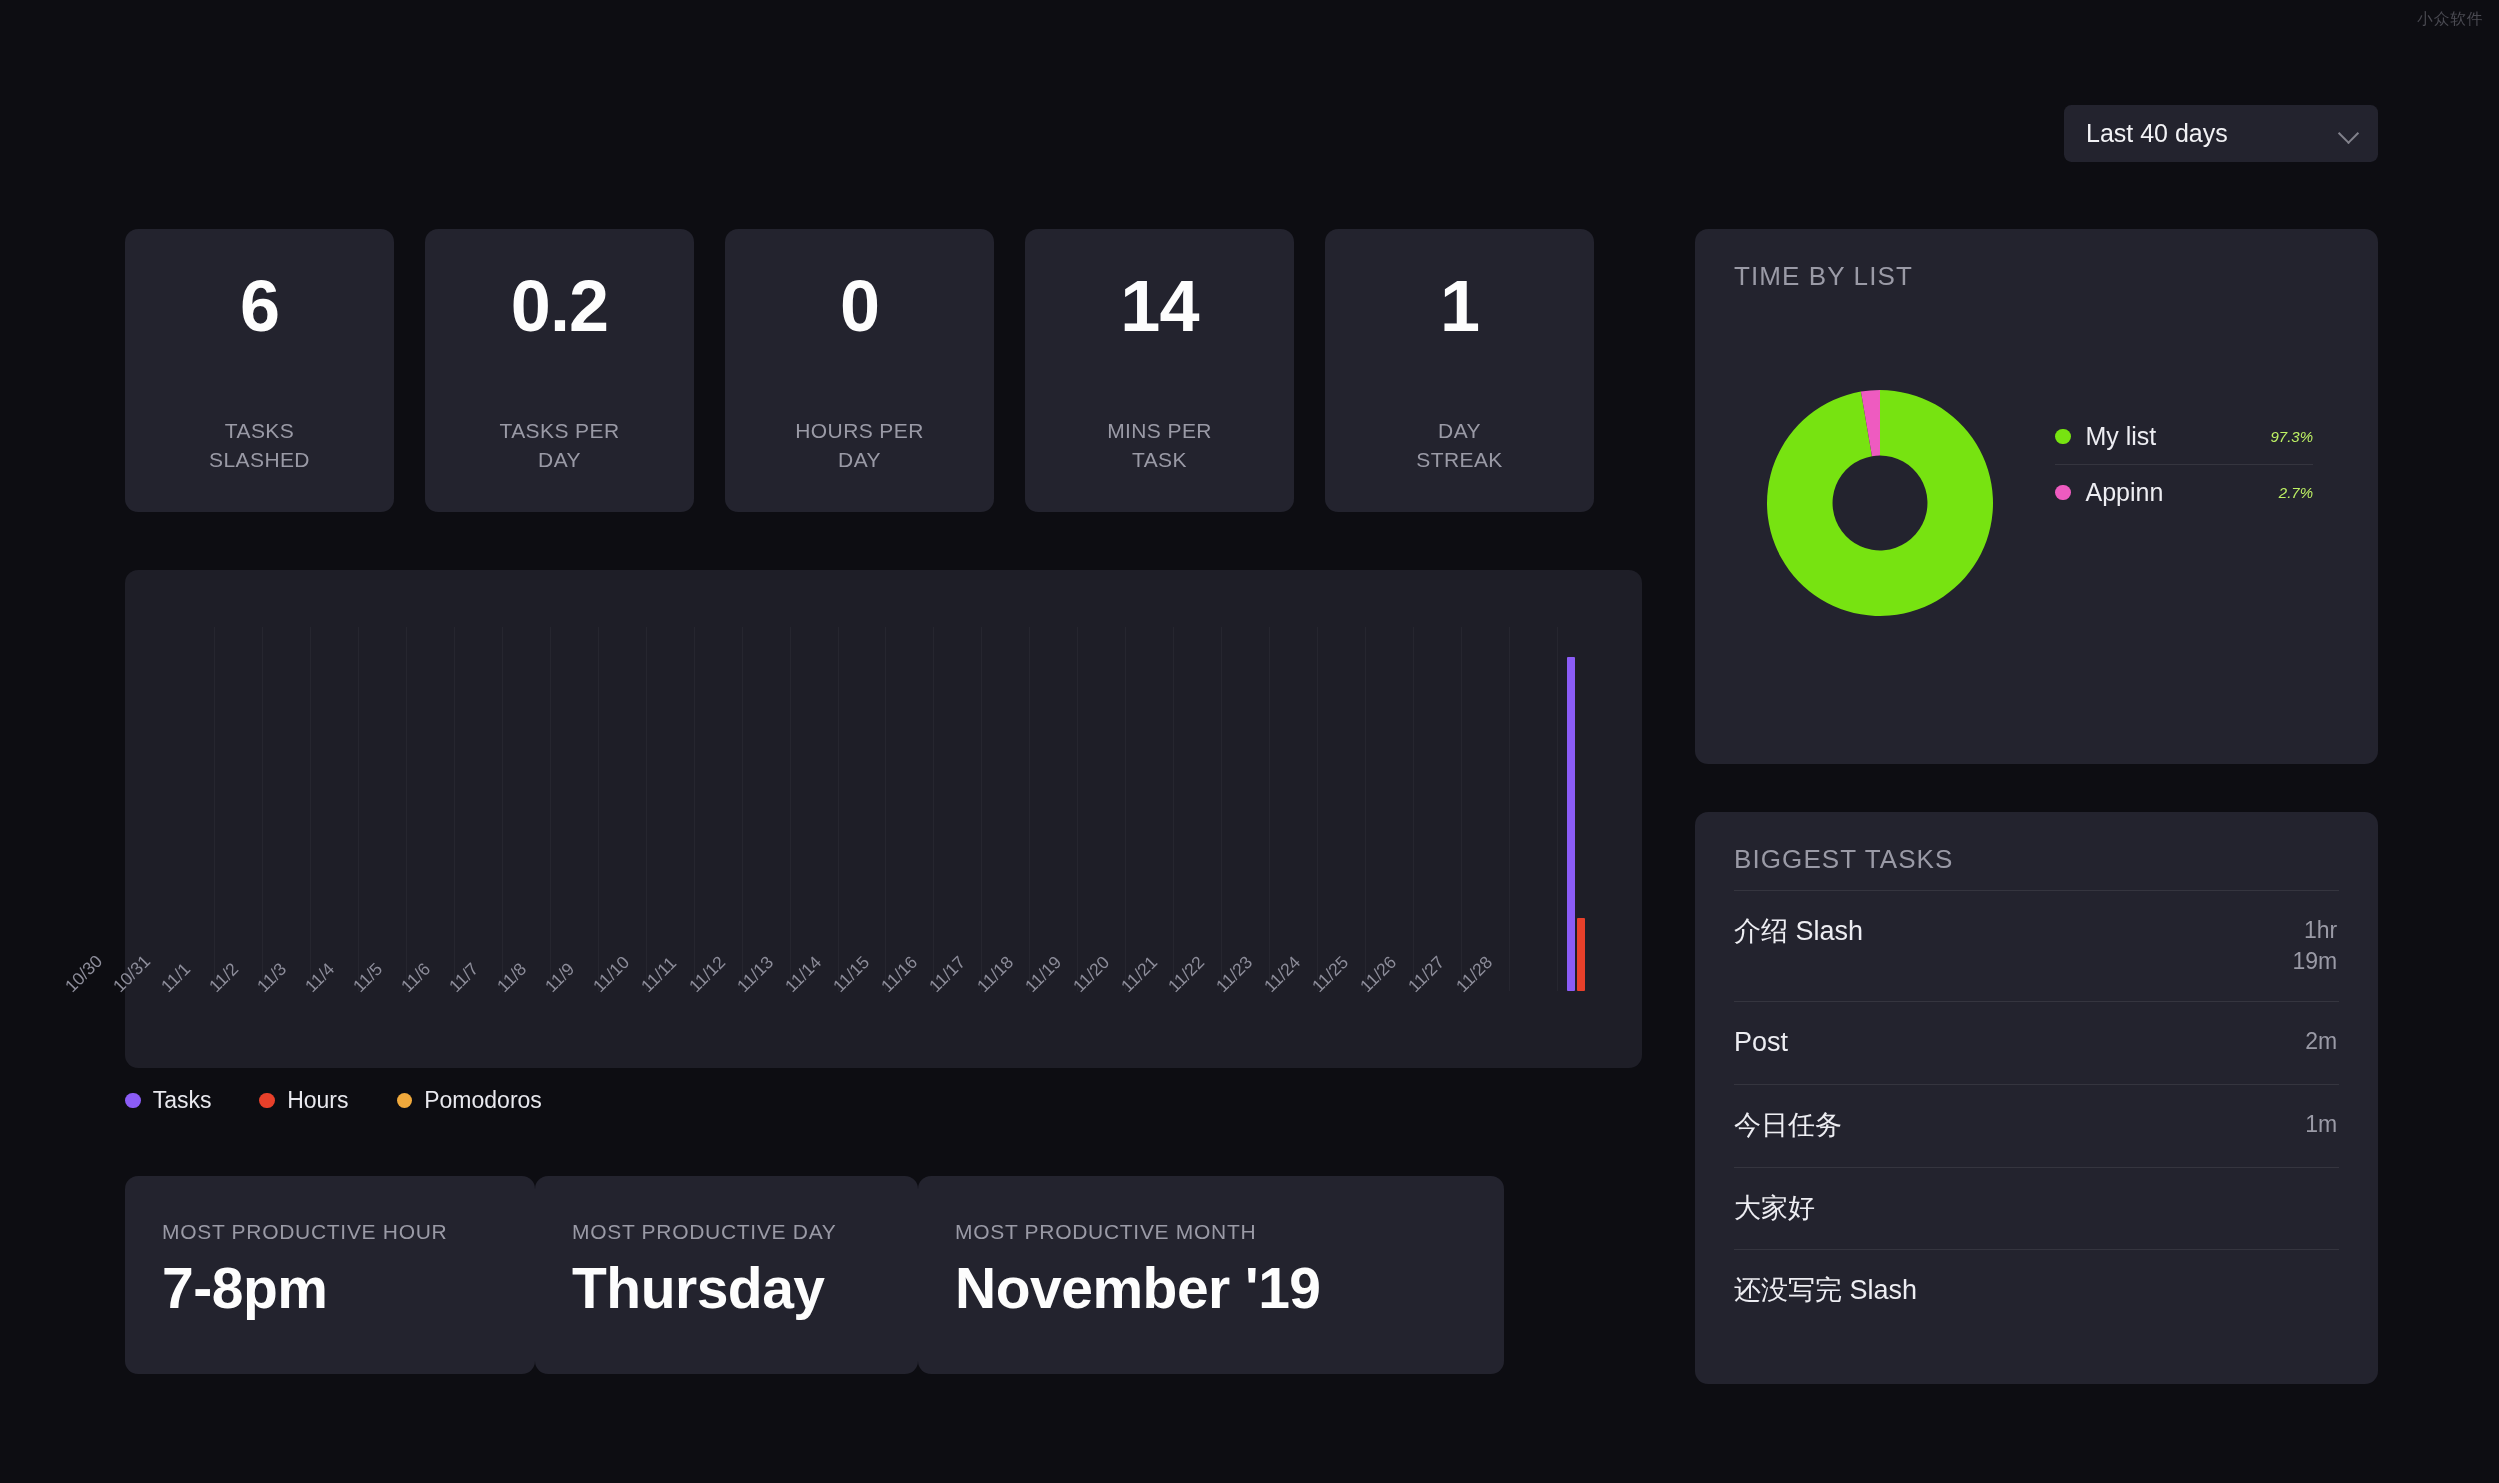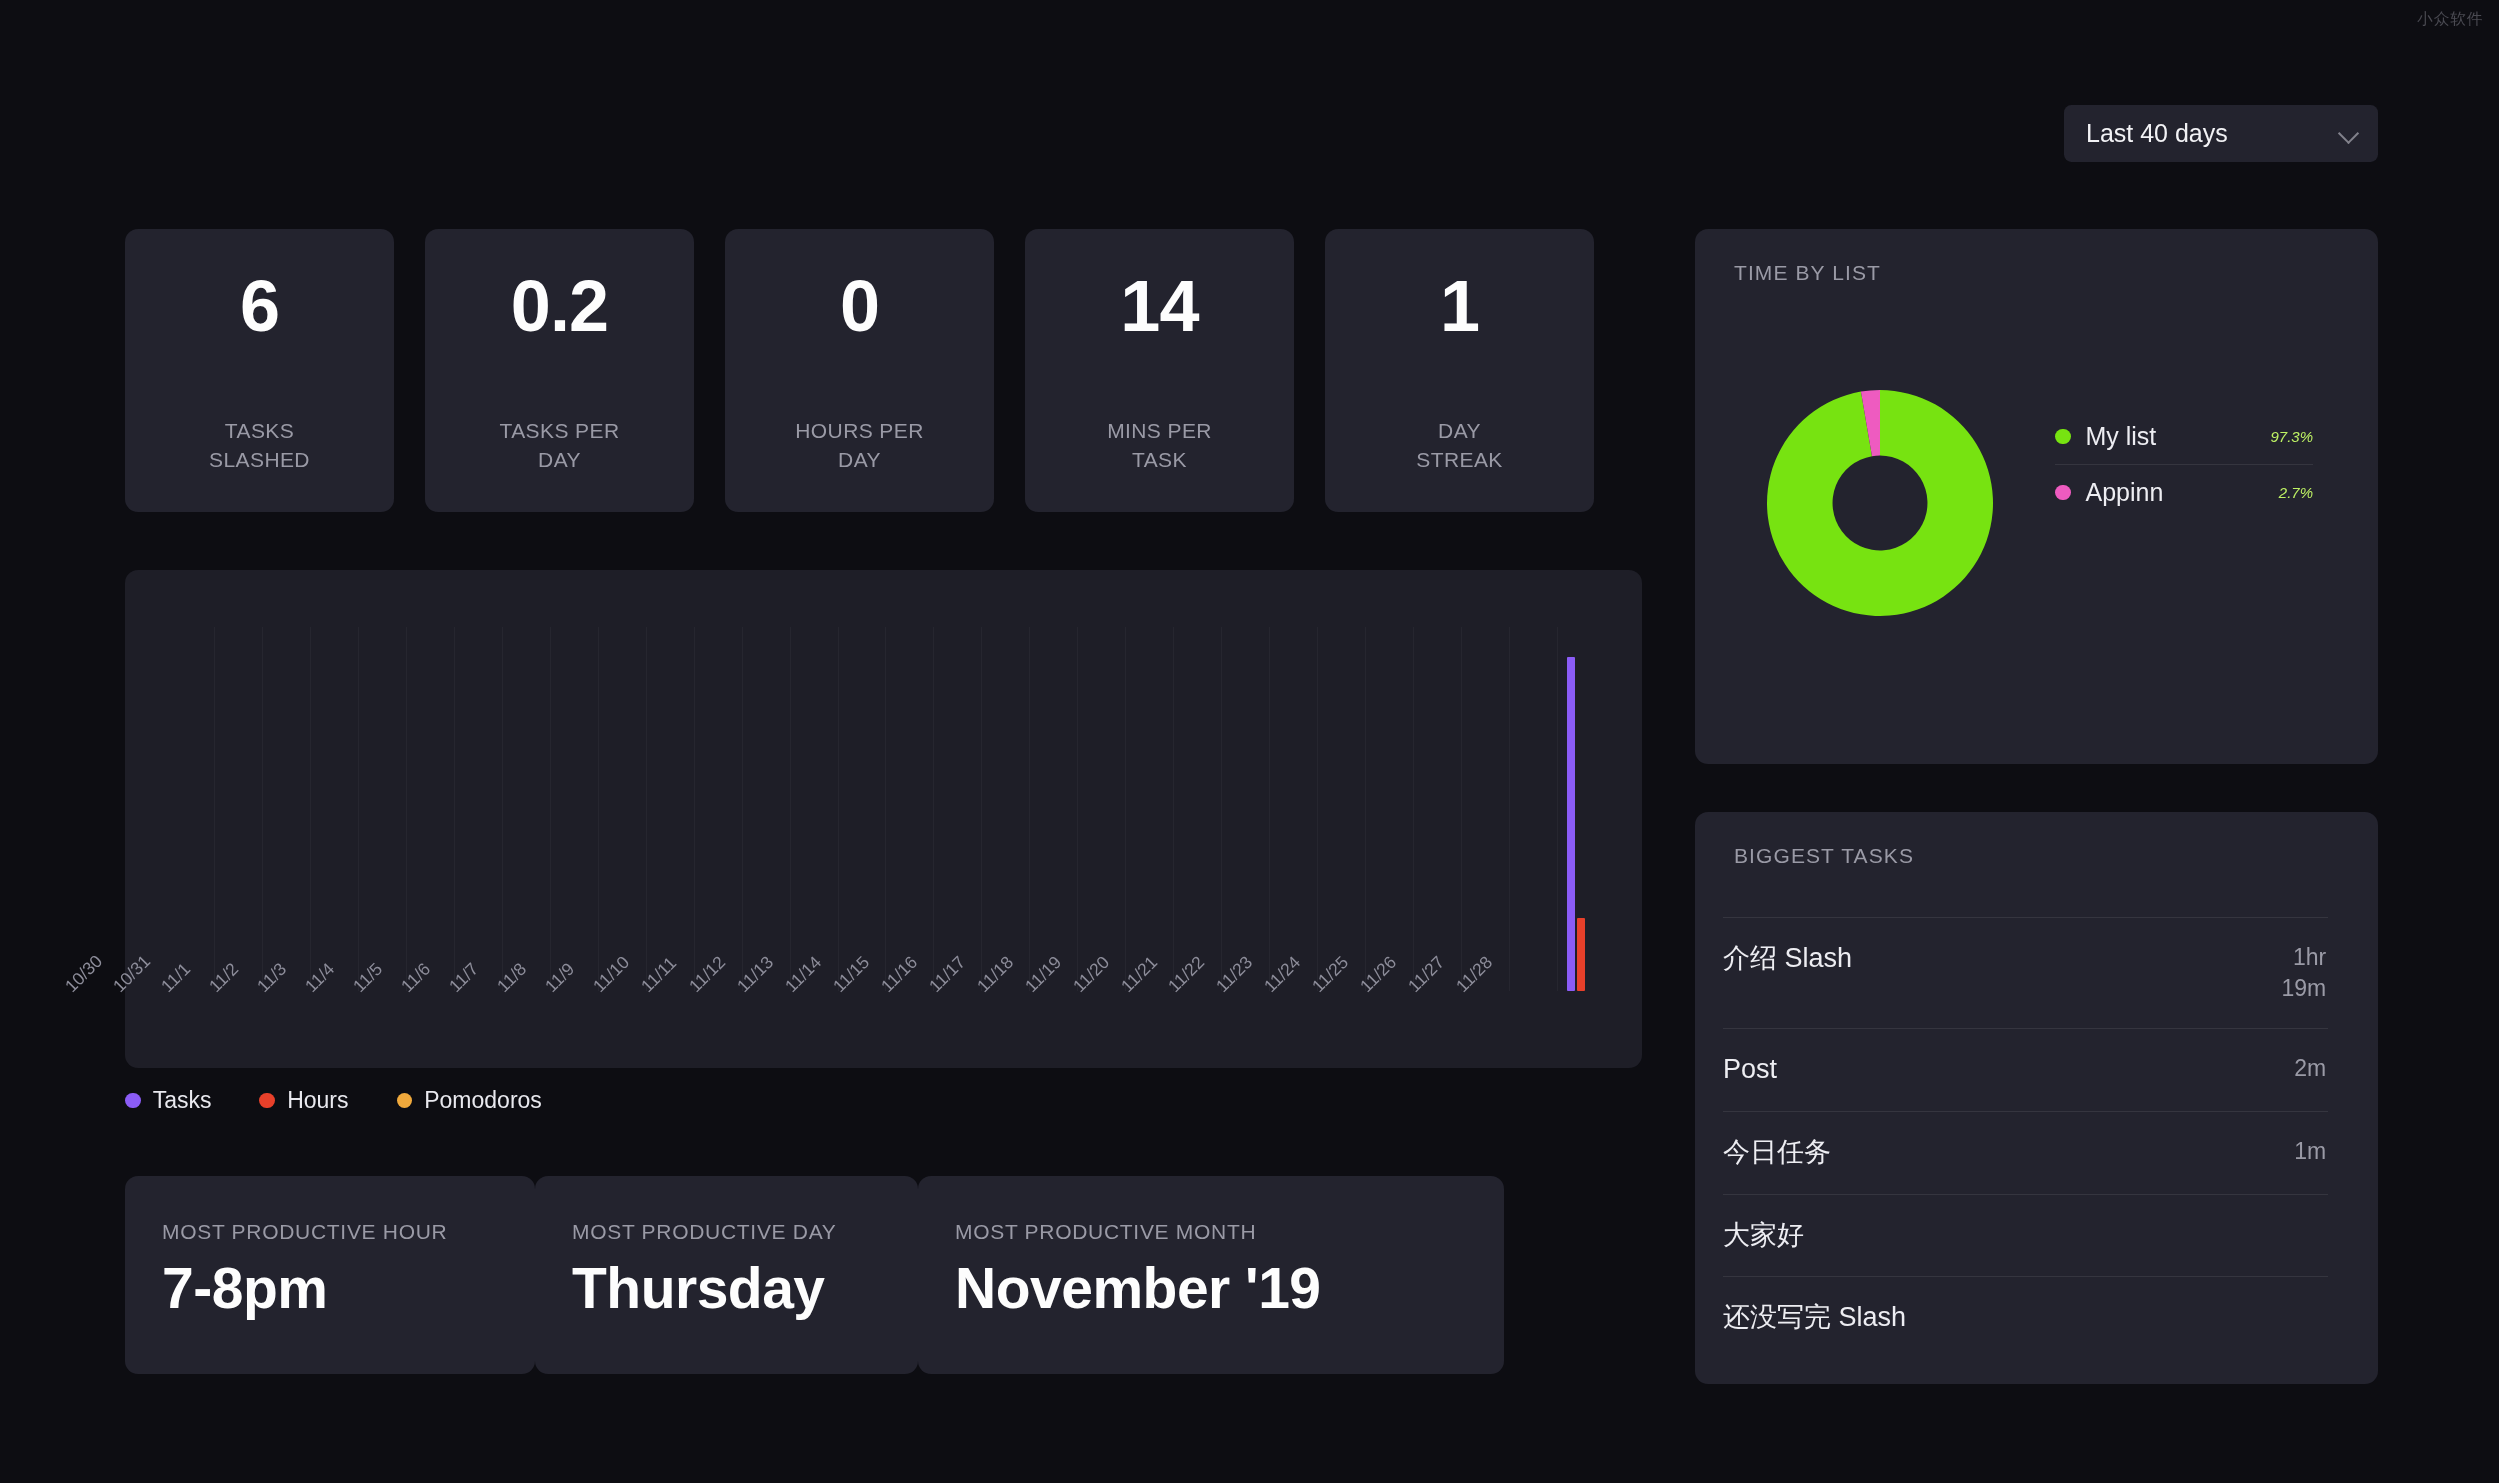--- a/index.html
+++ b/index.html
@@ -102,38 +102,38 @@
     margin-top:16px; font-size:57px; font-weight:700;
     color:#fdfdfd; letter-spacing:-0.5px; line-height:1;
   }
 
   
   .panel{
     position:absolute; background:#23232e; border-radius:13px;
   }
   .panel-title{
     position:absolute; left:39px; top:32px;
-    font-size:21px; color:#9a9aa6; letter-spacing:1.1px;
+    font-size:26px; color:#9a9aa6; letter-spacing:1.1px;
   }
   #time-panel{ left:1695px; top:229px; width:683px; height:535px; }
   .donut-wrap{ position:absolute; left:72px; top:161px; width:226px; height:226px; }
   .donut-legend{
     position:absolute; left:360px; top:180px; width:258px;
   }
   .dl-row{
     display:flex; align-items:center;
     padding:13px 0 13px 0;
   }
   .dl-row + .dl-row{ border-top:0.9px solid #35353f; }
   .dl-dot{ width:15.7px; height:15.7px; border-radius:50%; flex:0 0 auto; }
   .dl-name{ margin-left:14.8px; font-size:25px; color:#ededf2; }
   .dl-pct{ margin-left:auto; font-size:15px; color:#bef264;font-style:italic; }
 
   #tasks-panel{ left:1695px; top:812px; width:683px; height:572px; }
-  .task-list{ position:absolute; left:28px; top:78px; width:605px;margin-top:27px; }
+  .task-list{ position:absolute; left:39px; top:78px; width:605px; }
   .task-row{
     display:flex; align-items:flex-start; justify-content:space-between;
     border-top:0.9px solid #35353f;
     padding:24px 1.8px 24px 0; min-height:55px;
   }
   .task-name{ font-size:27px; color:#ededf2; line-height:1.25; }
   .task-dur{
     font-size:23px; color:#9a9aa6; text-align:right;
     line-height:1.35; white-space:pre-line; margin-left:18.4px;
   }

